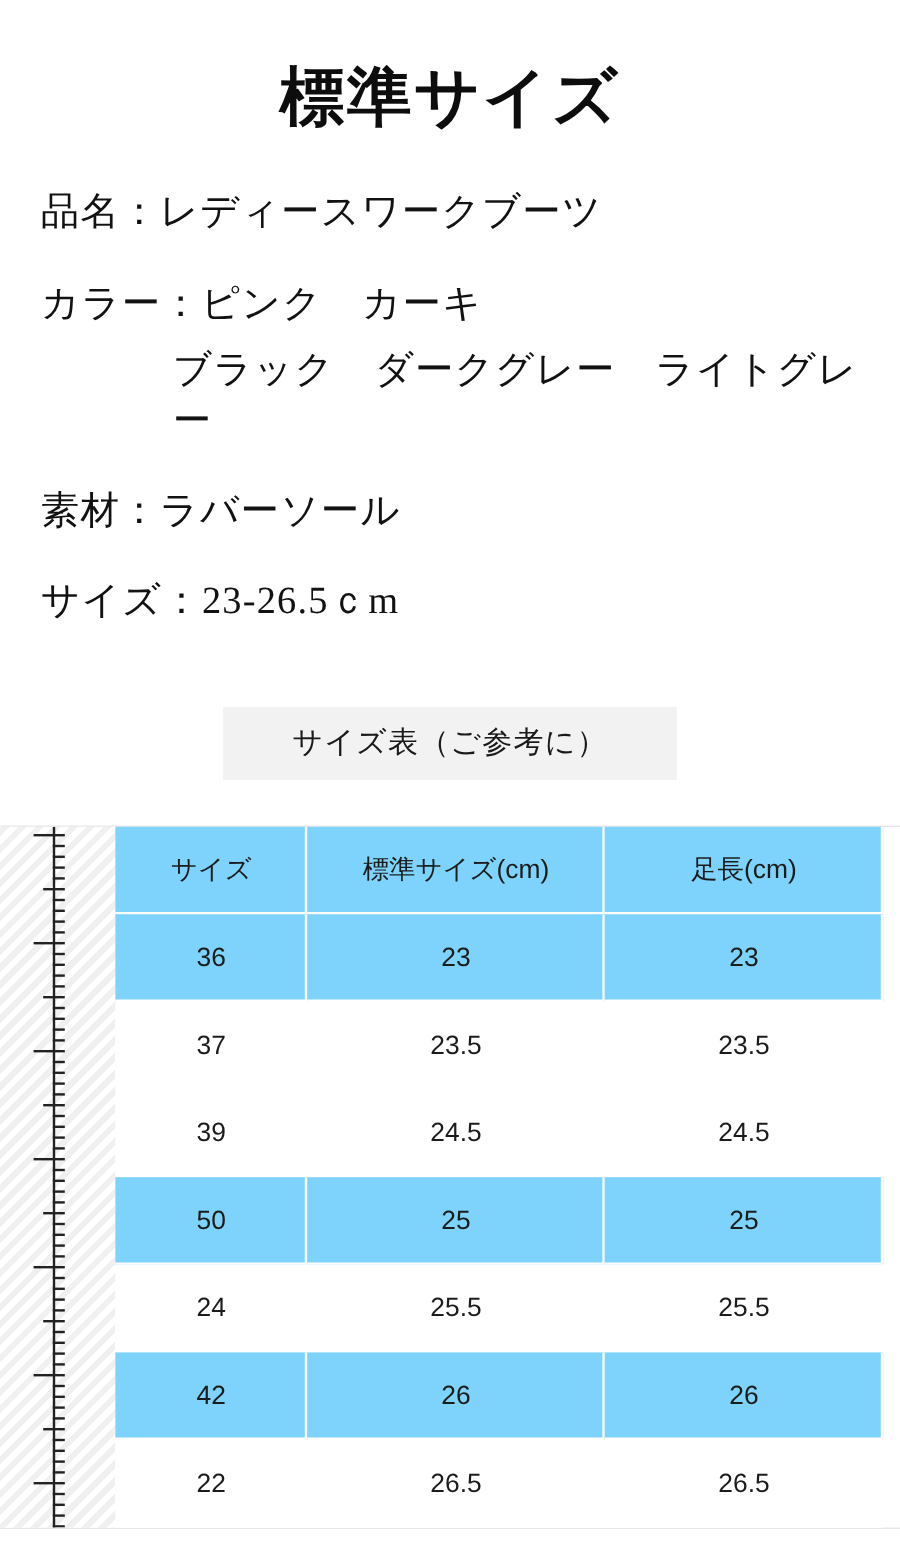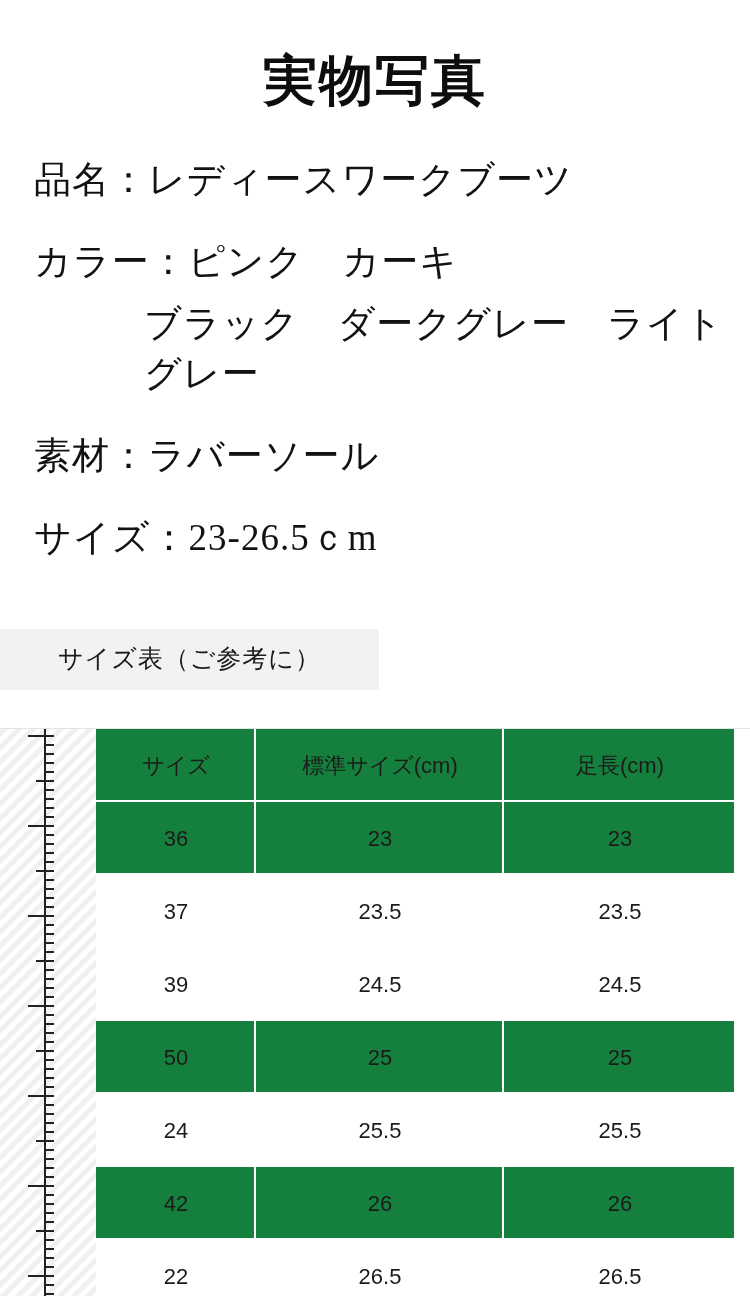--- a/index.html
+++ b/index.html
@@ -34,38 +34,39 @@
     color: #0d0d0d;
   }
 
   
   .specs {
     margin-top: 44px;
     padding-left: 34px;
     padding-right: 20px;
   }
   .spec-row {
-    font-size: 37px;
+    font-size: 32px;
     line-height: 1.35;
     margin-bottom: 32px;
     letter-spacing: 1px;
     font-weight: 500;
     color: #121212;
   }
   .spec-row.last { margin-bottom: 0; }
   .spec-sub {
     display: block;
     padding-left: 110px;
     margin-top: 12px;
   }
 
   
   .table-heading-wrap {
     margin-top: 66px;
     display: flex;
+    justify-content: center;
   }
   .table-heading {
     background: #f2f2f2;
     color: #1a1a1a;
     font-size: 25px;
     letter-spacing: 1px;
     padding: 13px 58px 15px 58px;
     text-align: center;
   }
 
@@ -132,40 +133,40 @@
     height: 71px;
     vertical-align: middle;
     border: none;
   }
   table.size-table col.c1 { width: 160px; }
   table.size-table col.c2 { width: 248px; }
   table.size-table col.c3 { width: 232px; }
 
   table.size-table tr.shaded th,
   table.size-table tr.shaded td {
-    background: #15803d;
+    background: #7dd3fc;
   }
   table.size-table tr.plain th,
   table.size-table tr.plain td {
     background: #ffffff;
   }
   table.size-table th {
     font-weight: normal;
   }
   
   table.size-table td, table.size-table th {
     box-shadow: inset -2px 0 0 #ffffff, inset 0 -2px 0 #ffffff;
   }
 </style>
 </head>
 <body>
 
 <div class="page">
 
-  <div class="title">実物写真</div>
+  <div class="title">標準サイズ</div>
 
   <div class="specs">
     <div class="spec-row">品名：レディースワークブーツ</div>
     <div class="spec-row">
       <span>カラー：ピンク　カーキ</span>
       <span class="spec-sub">ブラック　ダークグレー　ライトグレー</span>
     </div>
     <div class="spec-row">素材：ラバーソール</div>
     <div class="spec-row last">サイズ：23-26.5ｃm</div>
   </div>

